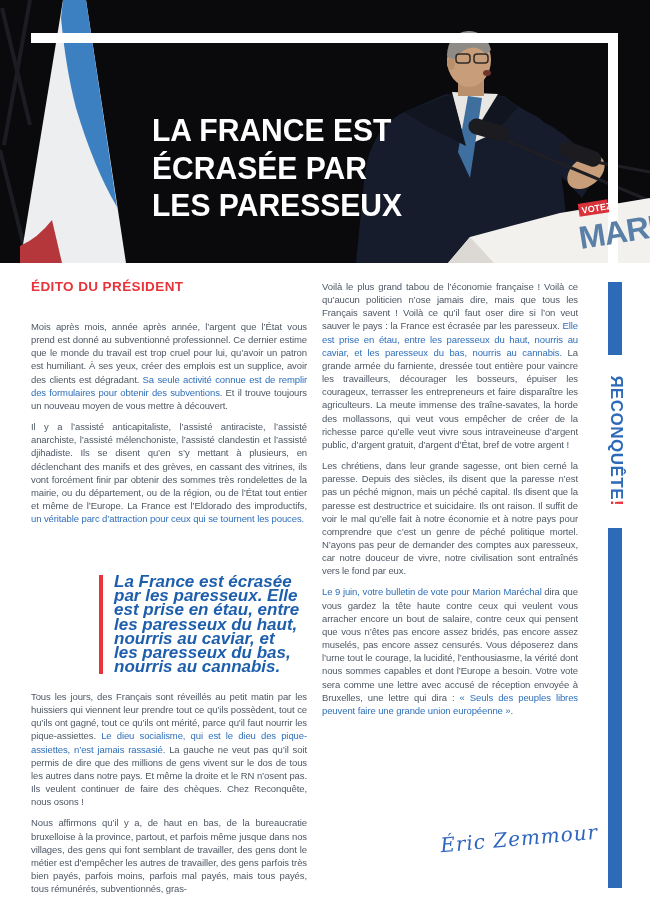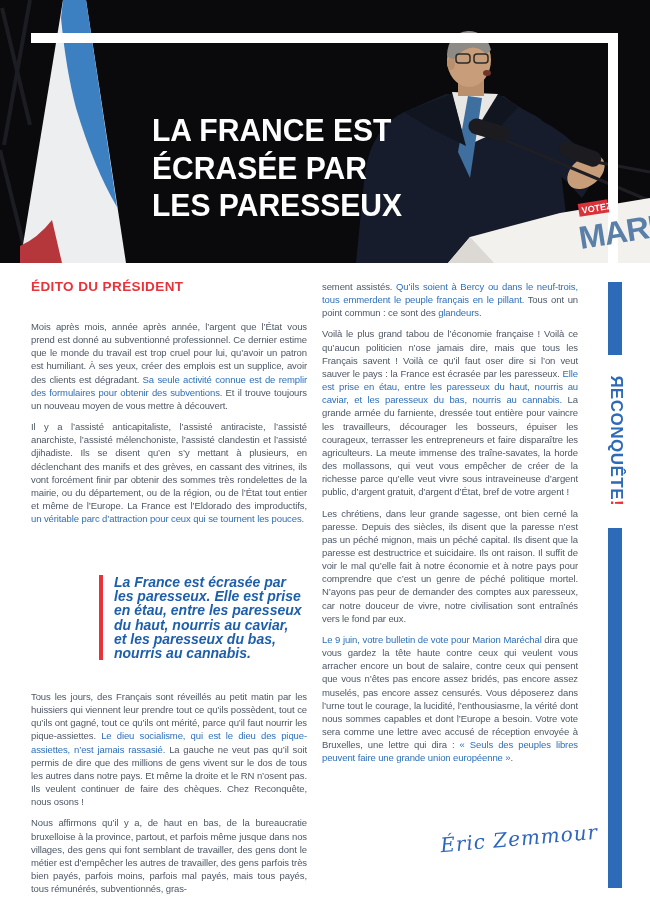--- a/index.html
+++ b/index.html
@@ -25,21 +25,21 @@
        text-align:justify;letter-spacing:-.1px;hyphens:auto;}
   .col-left-top{left:31px;top:320px;width:276px;}
   .col-left-bottom{left:31px;top:660px;width:276px;margin-top:30px;}
   .col-right{left:322px;top:280px;width:256px;}
   .bp{margin:0 0 8px 0;}
   .bp .hl{color:#2e6fba;}
   .pullquote{
     position:absolute;left:99px;top:575px;width:188px;
     border-left:4px solid #e8333a;padding-left:11px;
     color:#1e5fad;font-weight:bold;font-style:italic;
-    font-size:14px;line-height:14.2px;text-align:left;letter-spacing:0;
+    font-size:17px;line-height:14.2px;text-align:left;letter-spacing:0;
   }
   .signature{
     position:absolute;left:440px;top:827px;width:145px;text-align:center;
     font-family:"DejaVu Serif",serif;font-style:italic;
     font-size:20px;color:#2f66bd;transform:rotate(-5deg);letter-spacing:1px;white-space:nowrap;
   }
   
   .rail-bar{position:absolute;left:608px;width:14px;background:#2d6ab8;}
   .rail-bar.top{top:282px;height:73px;}
   .rail-bar.bottom{top:528px;height:360px;}
@@ -131,21 +131,20 @@
     </div>
 
   <blockquote class="pullquote" style="margin:0;">La France est écrasée par les paresseux. Elle est prise en étau, entre les paresseux du haut, nourris au caviar, et les paresseux du bas, nourris au cannabis.</blockquote>
 
   <div class="col col-left-bottom" id="col-left-bottom">
       <p class="bp"><span>Tous les jours, des Français sont réveillés au petit matin par les huissiers qui viennent leur prendre tout ce qu’ils possèdent, tout ce qu’ils ont gagné, tout ce qu’ils ont mérité, parce qu’il faut nourrir les pique-assiettes. </span><span class="hl">Le dieu socialisme, qui est le dieu des pique-assiettes, n’est jamais rassasié.</span><span> La gauche ne veut pas qu’il soit permis de dire que des millions de gens vivent sur le dos de tous les autres dans notre pays. Et même la droite et le RN n’osent pas. Ils veulent continuer de faire des chèques. Chez Reconquête, nous osons !</span></p>
       <p class="bp"><span>Nous affirmons qu’il y a, de haut en bas, de la bureaucratie bruxelloise à la province, partout, et parfois même jusque dans nos villages, des gens qui font semblant de travailler, des gens dont le métier est d’empêcher les autres de travailler, des gens parfois très bien payés, parfois moins, parfois mal payés, mais tous payés, tous rémunérés, subventionnés, gras-</span></p>
     </div>
 
   <div class="col col-right" id="col-right">
-      <p class="bp"><span>sement assistés. </span><span class="hl">Qu’ils soient à Bercy ou dans le neuf-trois, tous emmerdent le peuple français en le pillant.</span><span> Tous ont un point commun : ce sont des </span><span class="hl">glandeurs</span><span>.</span></p>
       <p class="bp"><span>Voilà le plus grand tabou de l’économie française ! Voilà ce qu’aucun politicien n’ose jamais dire, mais que tous les Français savent ! Voilà ce qu’il faut oser dire si l’on veut sauver le pays : la France est écrasée par les paresseux. </span><span class="hl">Elle est prise en étau, entre les paresseux du haut, nourris au caviar, et les paresseux du bas, nourris au cannabis.</span><span> La grande armée du farniente, dressée tout entière pour vaincre les travailleurs, décourager les bosseurs, épuiser les courageux, terrasser les entrepreneurs et faire disparaître les agriculteurs. La meute immense des traîne-savates, la horde des mollassons, qui veut vous empêcher de créer de la richesse parce qu’elle veut vivre sous intraveineuse d’argent public, d’argent gratuit, d’argent d’État, bref de votre argent !</span></p>
       <p class="bp"><span>Les chrétiens, dans leur grande sagesse, ont bien cerné la paresse. Depuis des siècles, ils disent que la paresse n’est pas un péché mignon, mais un péché capital. Ils disent que la paresse est destructrice et suicidaire. Ils ont raison. Il suffit de voir le mal qu’elle fait à notre économie et à notre pays pour comprendre que c’est un genre de péché politique mortel. N’ayons pas peur de demander des comptes aux paresseux, car notre douceur de vivre, notre civilisation sont entraînés vers le fond par eux.</span></p>
       <p class="bp"><span class="hl">Le 9 juin, votre bulletin de vote pour Marion Maréchal</span><span> dira que vous gardez la tête haute contre ceux qui veulent vous arracher encore un bout de salaire, contre ceux qui pensent que vous n’êtes pas encore assez bridés, pas encore assez muselés, pas encore assez censurés. Vous déposerez dans l’urne tout le courage, la lucidité, l’enthousiasme, la vérité dont nous sommes capables et dont l’Europe a besoin. Votre vote sera comme une lettre avec accusé de réception envoyée à Bruxelles, une lettre qui dira : </span><span class="hl">« Seuls des peuples libres peuvent faire une grande union européenne »</span><span>.</span></p>
     </div>
 
   <div class="signature">Éric Zemmour</div>
 
   <div class="rail-bar top"></div>
   <div class="brand-vert">
     <div class="brand-inner" id="brand-text"><span class="flip">R</span><span>E</span><span>C</span><span>O</span><span>N</span><span>Q</span><span>U</span><span>Ê</span><span>T</span><span>E</span><span class="excl">!</span></div>

